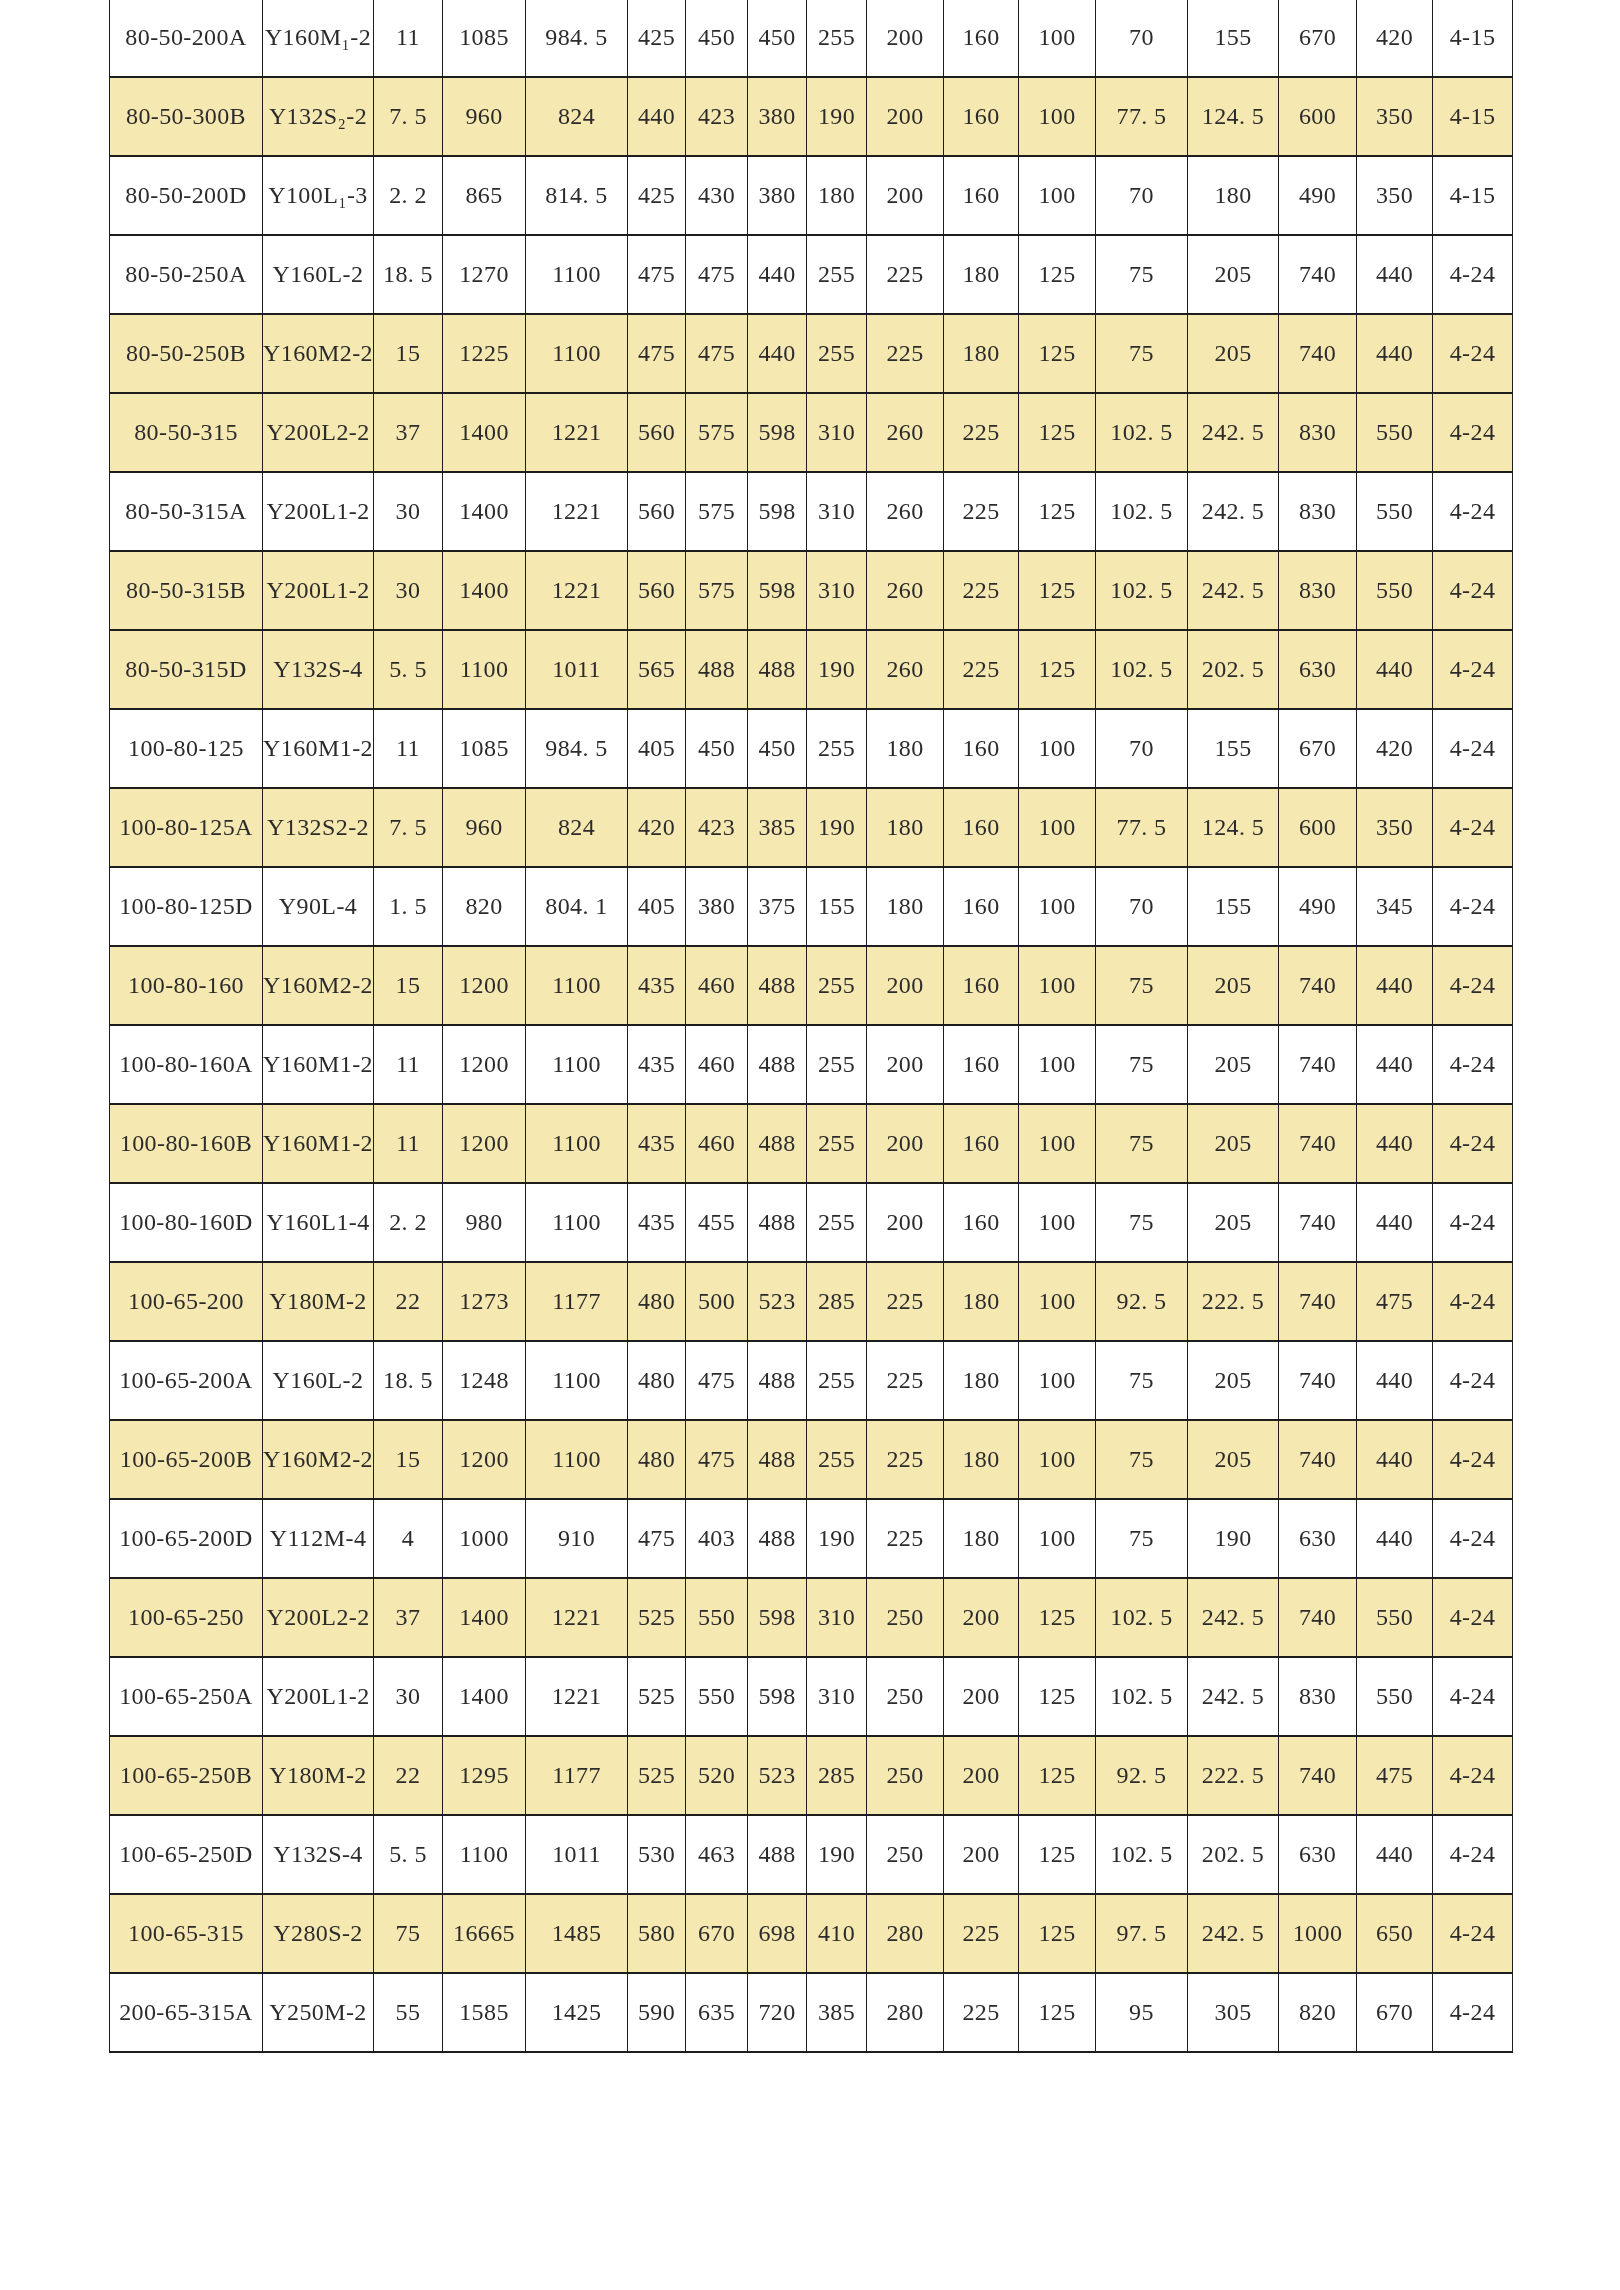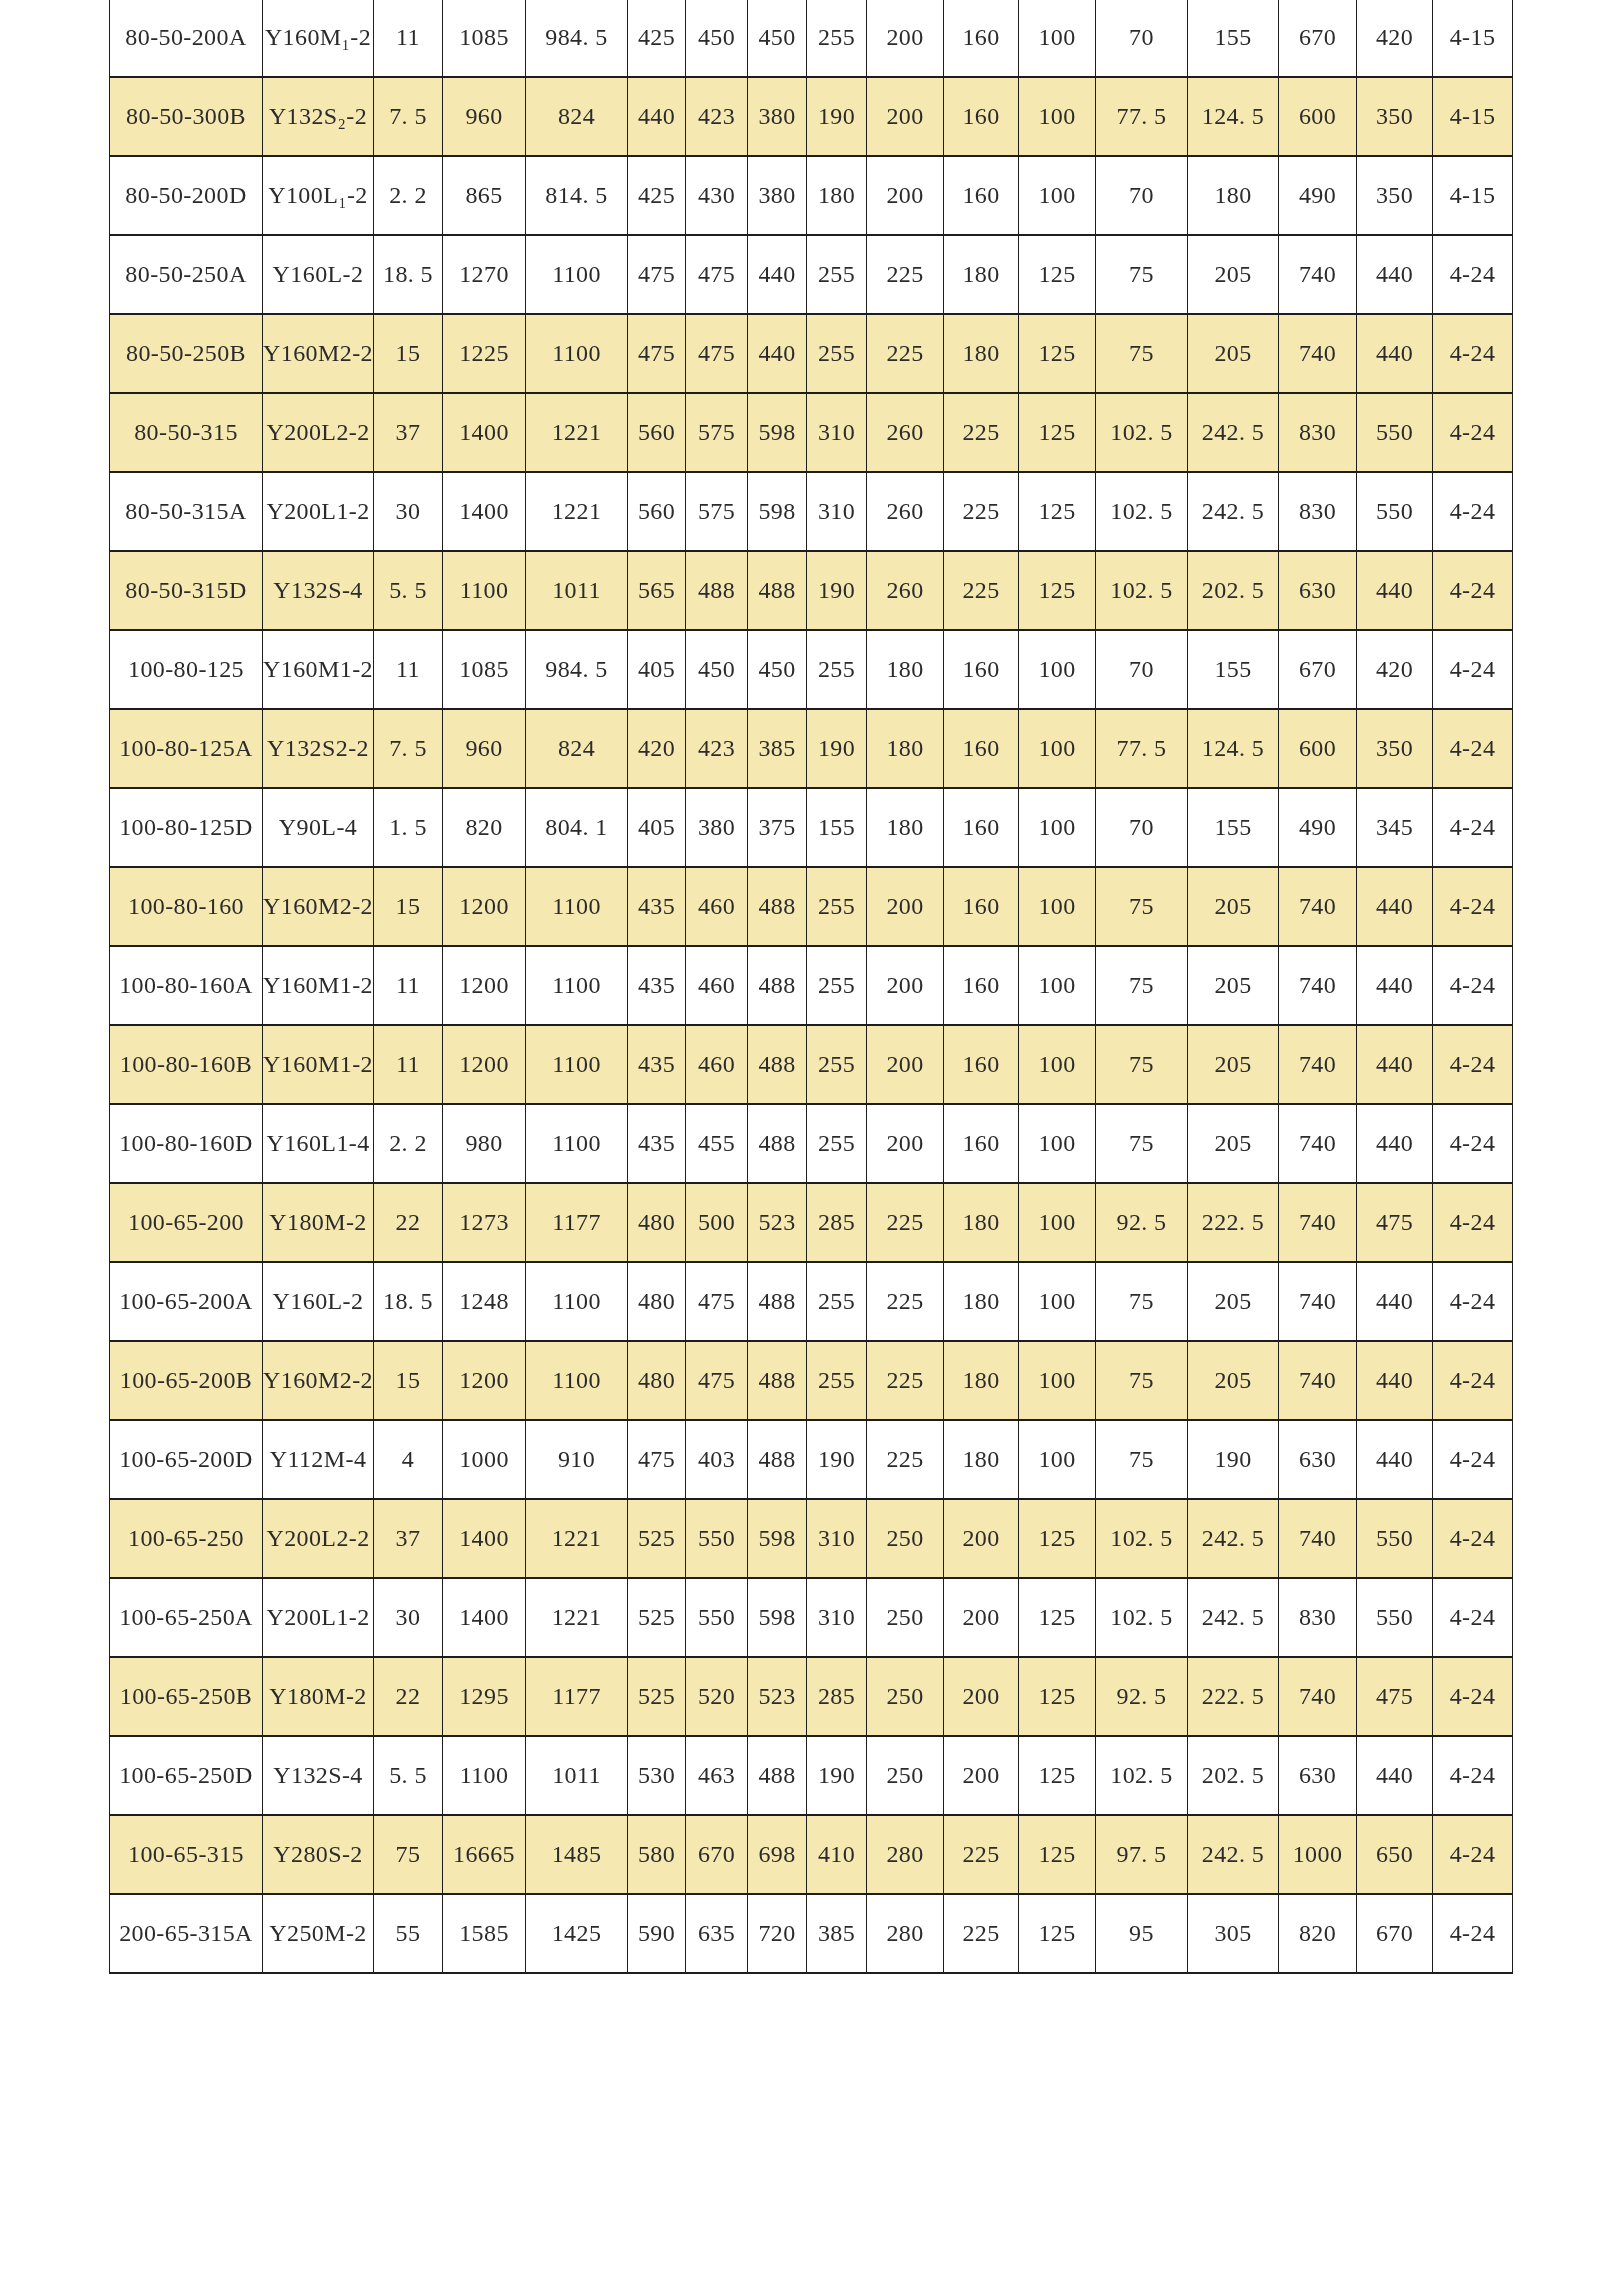--- a/index.html
+++ b/index.html
@@ -100,21 +100,21 @@
           <td>160</td>
           <td>100</td>
           <td>77. 5</td>
           <td>124. 5</td>
           <td>600</td>
           <td>350</td>
           <td>4-15</td>
         </tr>
         <tr>
           <td>80-50-200D</td>
-          <td>Y100L₁-2</td>
+          <td>Y100L₁-3</td>
           <td>2. 2</td>
           <td>865</td>
           <td>814. 5</td>
           <td>425</td>
           <td>430</td>
           <td>380</td>
           <td>180</td>
           <td>200</td>
           <td>160</td>
           <td>100</td>
@@ -194,20 +194,39 @@
           <td>260</td>
           <td>225</td>
           <td>125</td>
           <td>102. 5</td>
           <td>242. 5</td>
           <td>830</td>
           <td>550</td>
           <td>4-24</td>
         </tr>
         <tr class="striped">
+          <td>80-50-315B</td>
+          <td>Y200L1-2</td>
+          <td>30</td>
+          <td>1400</td>
+          <td>1221</td>
+          <td>560</td>
+          <td>575</td>
+          <td>598</td>
+          <td>310</td>
+          <td>260</td>
+          <td>225</td>
+          <td>125</td>
+          <td>102. 5</td>
+          <td>242. 5</td>
+          <td>830</td>
+          <td>550</td>
+          <td>4-24</td>
+        </tr>
+        <tr class="striped">
           <td>80-50-315D</td>
           <td>Y132S-4</td>
           <td>5. 5</td>
           <td>1100</td>
           <td>1011</td>
           <td>565</td>
           <td>488</td>
           <td>488</td>
           <td>190</td>
           <td>260</td>

